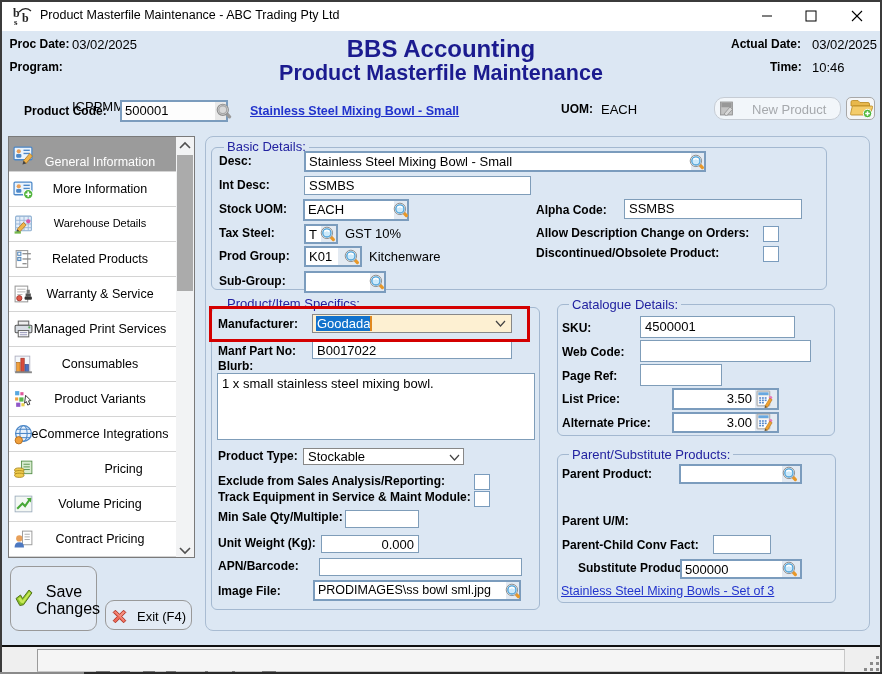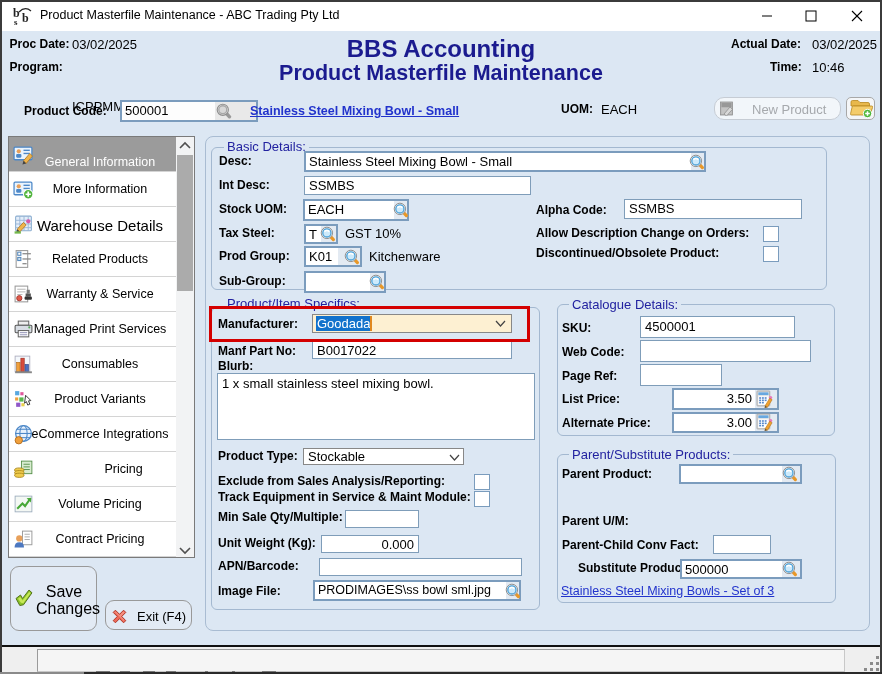--- a/index.html
+++ b/index.html
@@ -234,21 +234,21 @@
 <div class="lbl" style="left:9.5px;top:59.5px;">Program:</div>
 <div class="val" style="left:72px;top:59.5px;margin-top:39px;">ICPPMM</div>
 <div class="abs navy" style="left:0;top:36.5px;width:882px;text-align:center;font-size:24px;font-weight:bold;line-height:24px;">BBS Accounting</div>
 <div class="abs navy" style="left:0;top:62.5px;width:882px;text-align:center;font-size:21.5px;font-weight:bold;line-height:21.5px;">Product Masterfile Maintenance</div>
 <div class="lbl" style="left:731px;top:37px;">Actual Date:</div>
 <div class="val" style="left:812px;top:37px;">03/02/2025</div>
 <div class="lbl" style="left:770px;top:59.5px;">Time:</div>
 <div class="val" style="left:812px;top:59.5px;">10:46</div>
 
 <div class="lbl" style="left:24px;top:104px;">Product Code:</div>
-<div class="lk" style="left:120px;top:100px;width:138px;height:22px;background:#e9e9e9;">
+<div class="lk" style="left:120px;top:100px;width:108px;height:22px;background:#e9e9e9;">
     <div class="lkw" style="width:93px;background:#fdfdfd;">500001</div>
   </div>
 <svg class="abs" style="left:216px;top:103px;" width="16" height="16">
     <use href="#maggray"></use>
   </svg>
 <div class="link" style="left:250px;top:104px;font-weight:bold;font-size:12.5px;">Stainless Steel Mixing Bowl - Small</div>
 <div class="lbl" style="left:561px;top:102px;">UOM:</div>
 <div class="val" style="left:601px;top:102px;">EACH</div>
 
 <div class="abs" style="left:714px;top:97px;width:127px;height:23px;border:1px solid #c6ccd4;border-radius:10px;background:#f2f6fa;"></div>
@@ -269,21 +269,21 @@
 <div class="abs" style="left:24px;top:155px;width:152px;text-align:center;font-size:12.5px;color:#fff;">General Information</div>
 <div class="abs" style="left:9px;top:172px;width:167px;height:35px;background:#fff;border-bottom:1px solid #d4d4d4;"></div>
 <svg class="abs" style="left:13px;top:179px;" width="21" height="21">
     <use href="#ic2"></use>
   </svg>
 <div class="abs" style="left:24px;top:182px;width:152px;text-align:center;font-size:12.5px;color:#000;">More Information</div>
 <div class="abs" style="left:9px;top:207px;width:167px;height:35px;background:#fff;border-bottom:1px solid #d4d4d4;"></div>
 <svg class="abs" style="left:13px;top:214px;" width="21" height="21">
     <use href="#ic3"></use>
   </svg>
-<div class="abs" style="left:24px;top:217px;width:152px;text-align:center;font-size:15px;color:#000;">Warehouse Details</div>
+<div class="abs" style="left:24px;top:217px;width:152px;text-align:center;font-size:11px;color:#000;">Warehouse Details</div>
 <div class="abs" style="left:9px;top:242px;width:167px;height:35px;background:#fff;border-bottom:1px solid #d4d4d4;"></div>
 <svg class="abs" style="left:13px;top:249px;" width="21" height="21">
     <use href="#ic4"></use>
   </svg>
 <div class="abs" style="left:24px;top:252px;width:152px;text-align:center;font-size:12.5px;color:#000;">Related Products</div>
 <div class="abs" style="left:9px;top:277px;width:167px;height:35px;background:#fff;border-bottom:1px solid #d4d4d4;"></div>
 <svg class="abs" style="left:13px;top:284px;" width="21" height="21">
     <use href="#ic5"></use>
   </svg>
 <div class="abs" style="left:24px;top:287px;width:152px;text-align:center;font-size:12.5px;color:#000;">Warranty &amp; Service</div>

